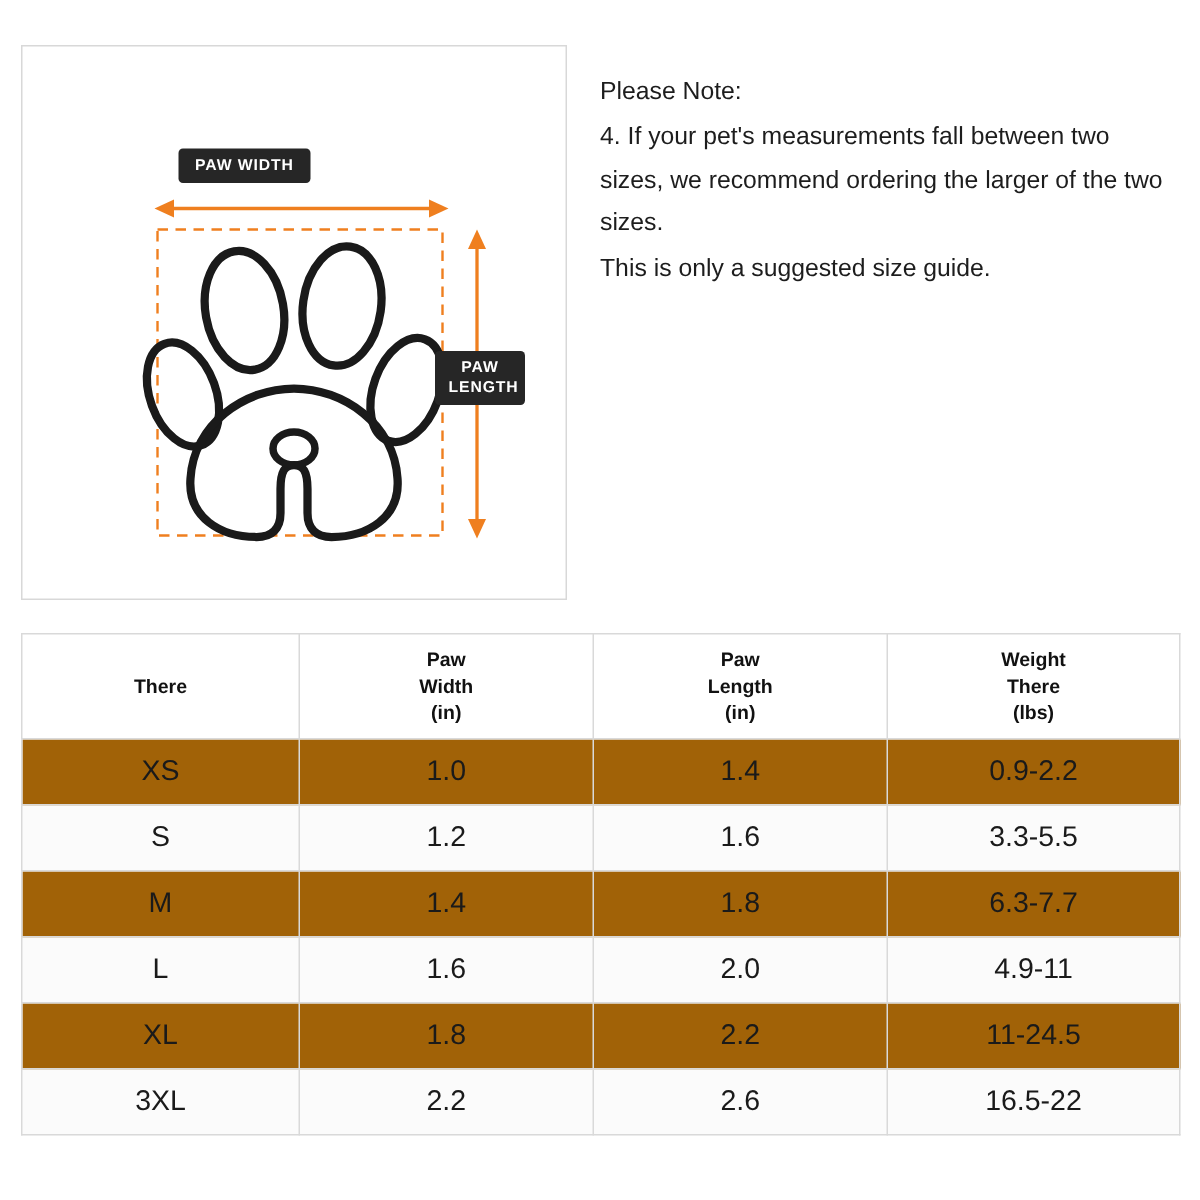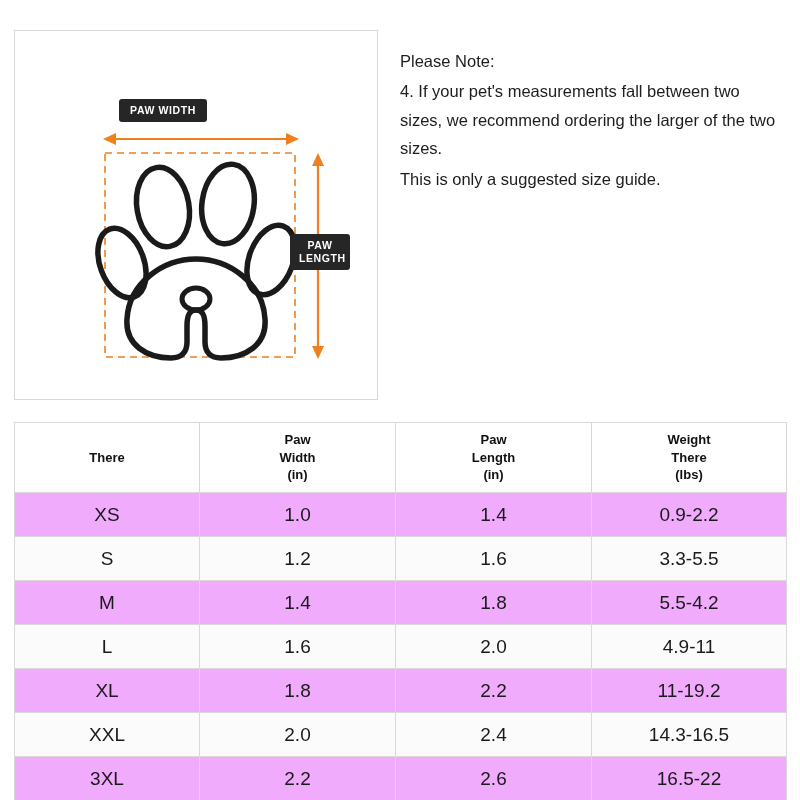--- a/index.html
+++ b/index.html
@@ -112,21 +112,21 @@
     line-height: 1.35;
     color: #111;
     background: #fff;
     padding: 2px;
   }
   tbody td {
     height: 44px;
     font-size: 19px;
     font-weight: normal;
     color: #1a1a1a;
-    background: #f0abfc;
+    background: #a16207;
   }
   tbody tr:nth-child(even) td {
     background: #fbfbfb;
   }
 </style>
 </head>
 <body>
 
 <div class="page">
 
@@ -224,39 +224,33 @@
         <tr>
           <td>S</td>
           <td>1.2</td>
           <td>1.6</td>
           <td>3.3-5.5</td>
         </tr>
         <tr>
           <td>M</td>
           <td>1.4</td>
           <td>1.8</td>
-          <td>5.5-4.2</td>
+          <td>6.3-7.7</td>
         </tr>
         <tr>
           <td>L</td>
           <td>1.6</td>
           <td>2.0</td>
           <td>4.9-11</td>
         </tr>
         <tr>
           <td>XL</td>
           <td>1.8</td>
           <td>2.2</td>
-          <td>11-19.2</td>
-        </tr>
-        <tr>
-          <td>XXL</td>
-          <td>2.0</td>
-          <td>2.4</td>
-          <td>14.3-16.5</td>
+          <td>11-24.5</td>
         </tr>
         <tr>
           <td>3XL</td>
           <td>2.2</td>
           <td>2.6</td>
           <td>16.5-22</td>
         </tr>
       </tbody>
     </table>
   </div>

